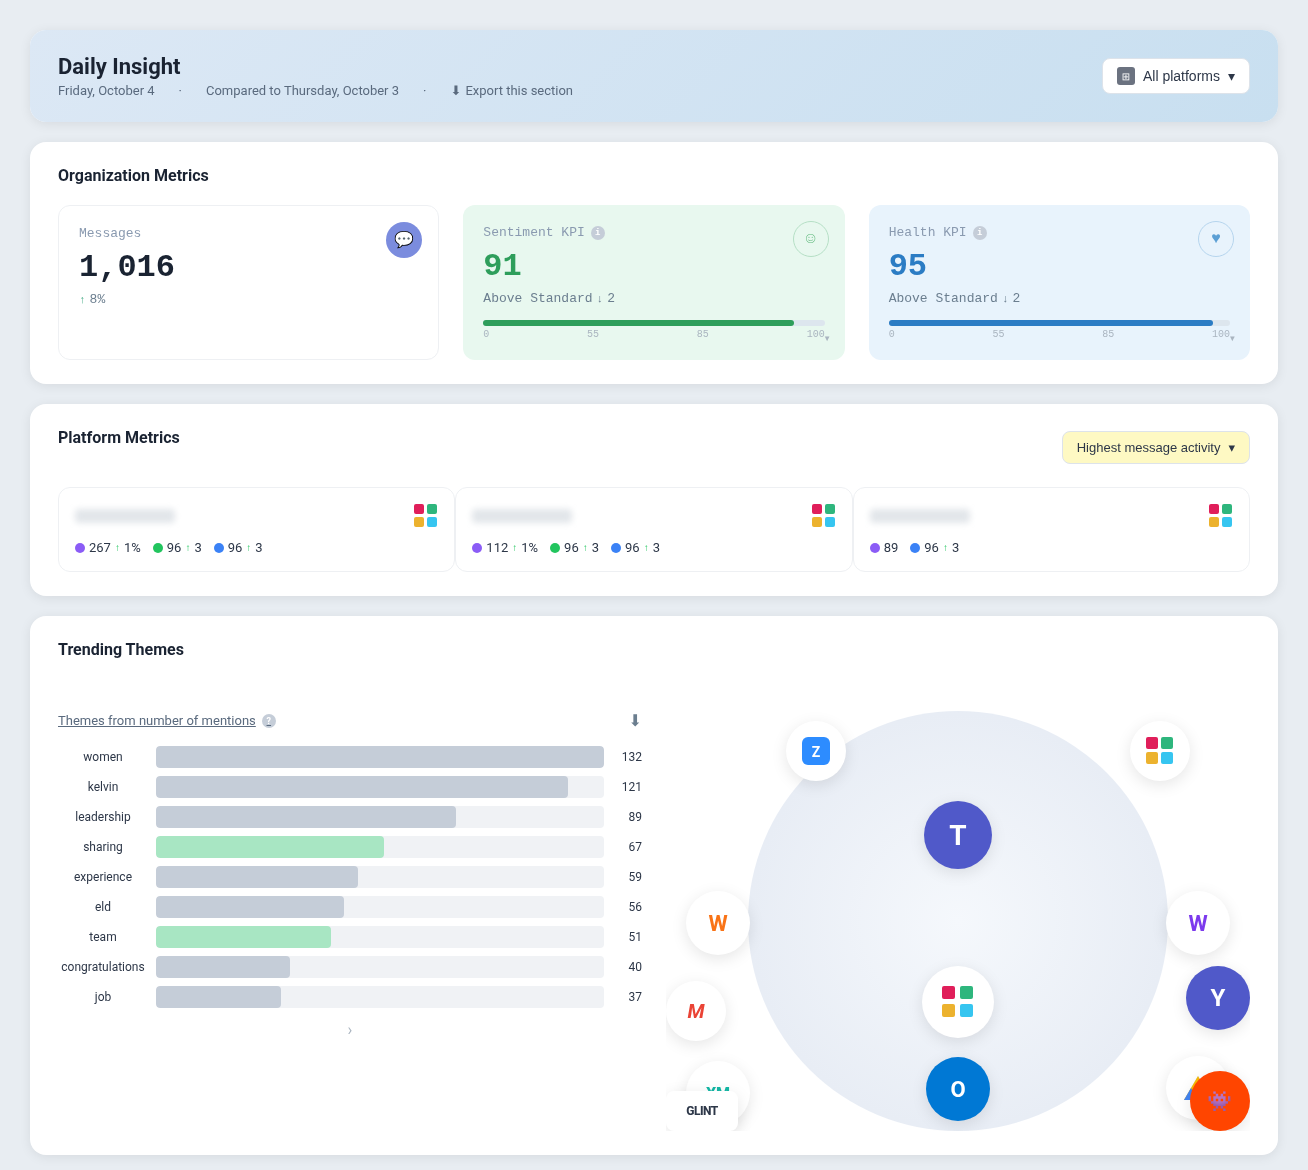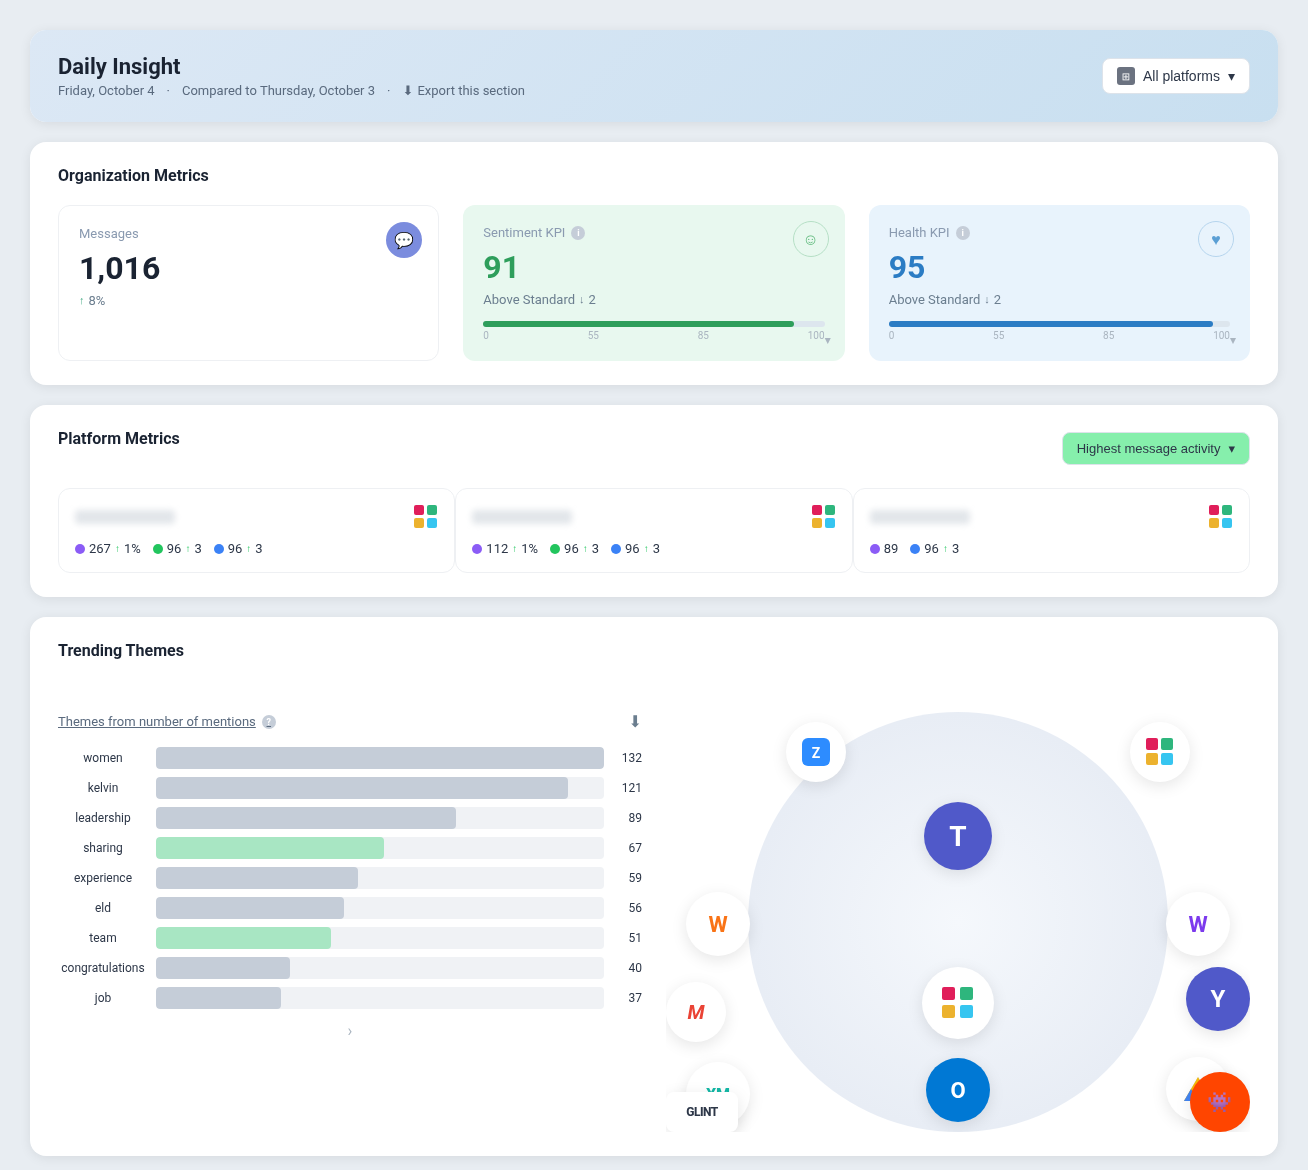--- a/index.html
+++ b/index.html
@@ -30,21 +30,21 @@
       font-size: 22px;
       font-weight: 700;
       color: #1a2332;
       margin-bottom: 4px;
     }
     .daily-insight-left .subtitle {
       font-size: 13px;
       color: #5a6a7e;
       display: flex;
       align-items: flex-end;
-      gap: 12px;
+      gap: 24px;
     }
     .export-link {
       color: #5a6a7e;
       font-size: 13px;
       cursor: pointer;
       display: flex;
       align-items: center;
       gap: 4px;
     }
     .platforms-btn {
@@ -79,20 +79,21 @@
     .section-title {
       font-size: 16px;
       font-weight: 700;
       color: #1a2332;
       margin-bottom: 20px;
     }
     .metrics-grid {
       display: grid;
       grid-template-columns: 1fr 1fr 1fr;
       gap: 24px;
+      font-family: Liberation Mono, monospace;
     }
     .metric-card {
       border-radius: 12px;
       padding: 20px;
       position: relative;
     }
     .metric-card.white {
       background: #fff;
       border: 1px solid #eef0f3;
     }
@@ -175,21 +176,21 @@
     .platform-metrics {
       padding: 24px 28px;
     }
     .platform-metrics-header {
       display: flex;
       align-items: center;
       justify-content: space-between;
       margin-bottom: 20px;
     }
     .filter-btn {
-      background: #86efac;
+      background: #fef9c3;
       border: 1px solid #dde3ea;
       border-radius: 8px;
       padding: 8px 14px;
       display: flex;
       align-items: center;
       gap: 8px;
       cursor: pointer;
       font-size: 13px;
       color: #2d3748;
     }

